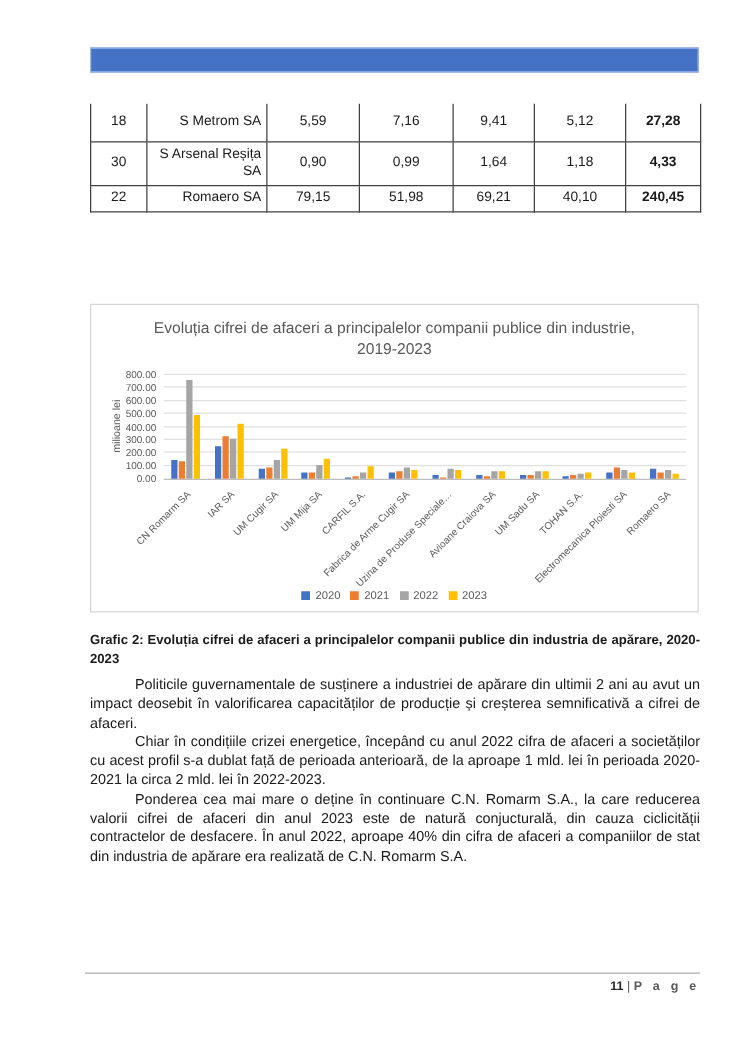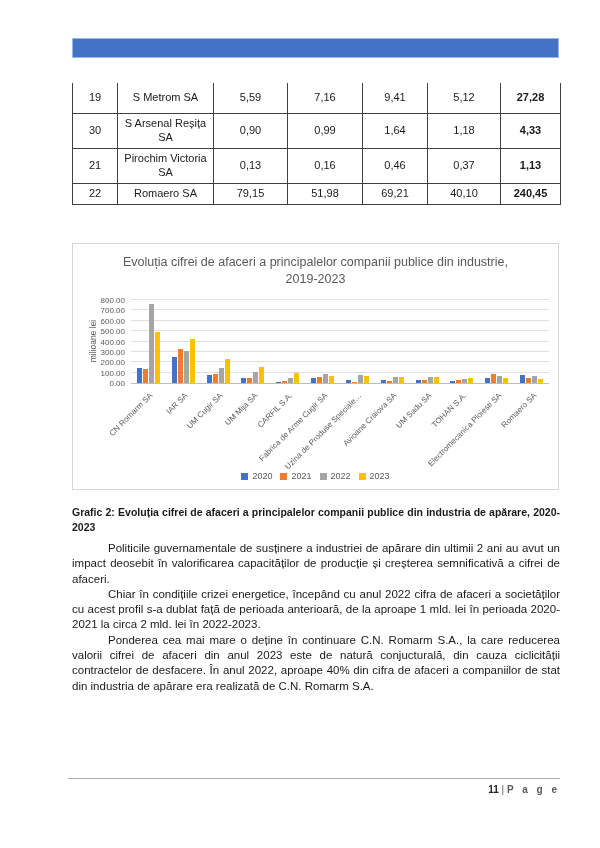--- a/index.html
+++ b/index.html
@@ -14,21 +14,21 @@
   
   table.data{
     position:absolute;left:72px;top:83px;width:488px;
     border-collapse:collapse;font-size:11px;table-layout:fixed;
   }
   table.data td{
     border:1px solid #404040;text-align:center;vertical-align:middle;
     padding:1px 4px;line-height:1.25;overflow:hidden;
   }
   table.data tr.first td{border-top:none;}
-  table.data td.name{text-align:center;}
+  table.data td.name{text-align:right;}
   table.data td.tot{font-weight:bold;}
   tr.h30 td{height:28px;} tr.h34 td{height:32px;} tr.h20 td{height:18px;} tr.h28 td{height:26px;}
   table.data tr.total-row td{font-weight:bold;}
   
   .chart-box{
     position:absolute;left:72px;top:243px;width:487px;height:247px;
     border:1px solid #d6d6d6;box-sizing:border-box;background:#fff;
   }
   .chart-title{
     margin:10px auto 0;width:390px;text-align:center;color:#595959;
@@ -84,46 +84,37 @@
     <col style="width:45px">
       <col style="width:96px">
       <col style="width:74px">
     <col style="width:75px">
       <col style="width:65px">
       <col style="width:73px">
       <col style="width:60px">
   </colgroup>
   <tbody>
     <tr class="first h30">
-      <td>19</td>
+      <td>18</td>
       <td class="name">S Metrom SA</td>
       <td>5,59</td>
       <td>7,16</td>
       <td>9,41</td>
       <td>5,12</td>
       <td class="tot">27,28</td>
     </tr>
     <tr class="h34">
       <td>30</td>
       <td class="name">S Arsenal Reșița SA</td>
       <td>0,90</td>
       <td>0,99</td>
       <td>1,64</td>
       <td>1,18</td>
       <td class="tot">4,33</td>
     </tr>
-    <tr class="h34">
-      <td>21</td>
-      <td class="name">Pirochim Victoria  SA</td>
-      <td>0,13</td>
-      <td>0,16</td>
-      <td>0,46</td>
-      <td>0,37</td>
-      <td class="tot">1,13</td>
-    </tr>
     <tr class="h20">
       <td>22</td>
       <td class="name">Romaero SA</td>
       <td>79,15</td>
       <td>51,98</td>
       <td>69,21</td>
       <td>40,10</td>
       <td class="tot">240,45</td>
     </tr>
   </tbody>

